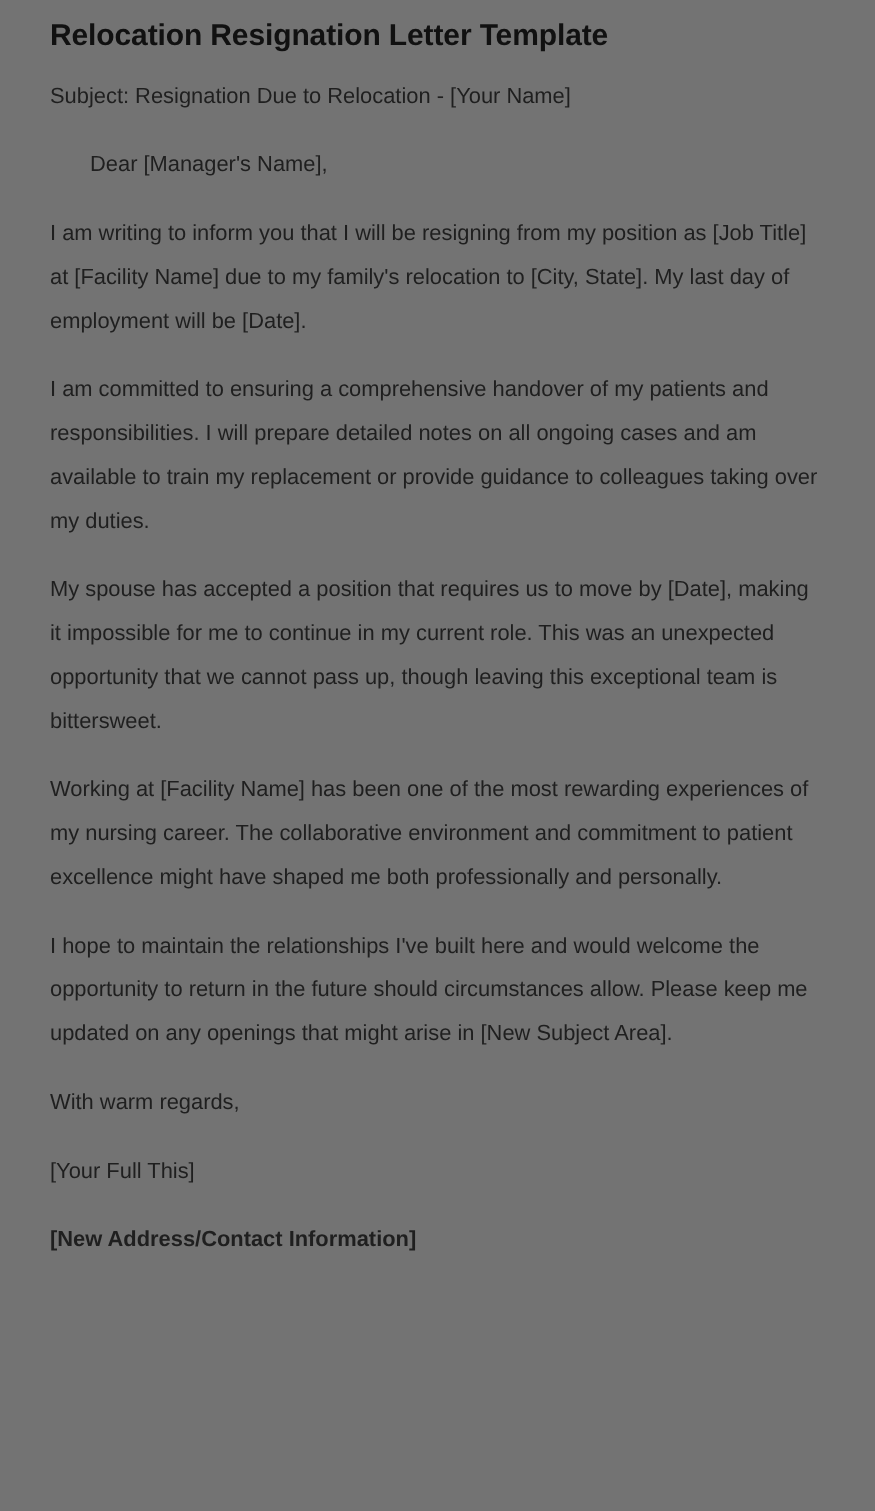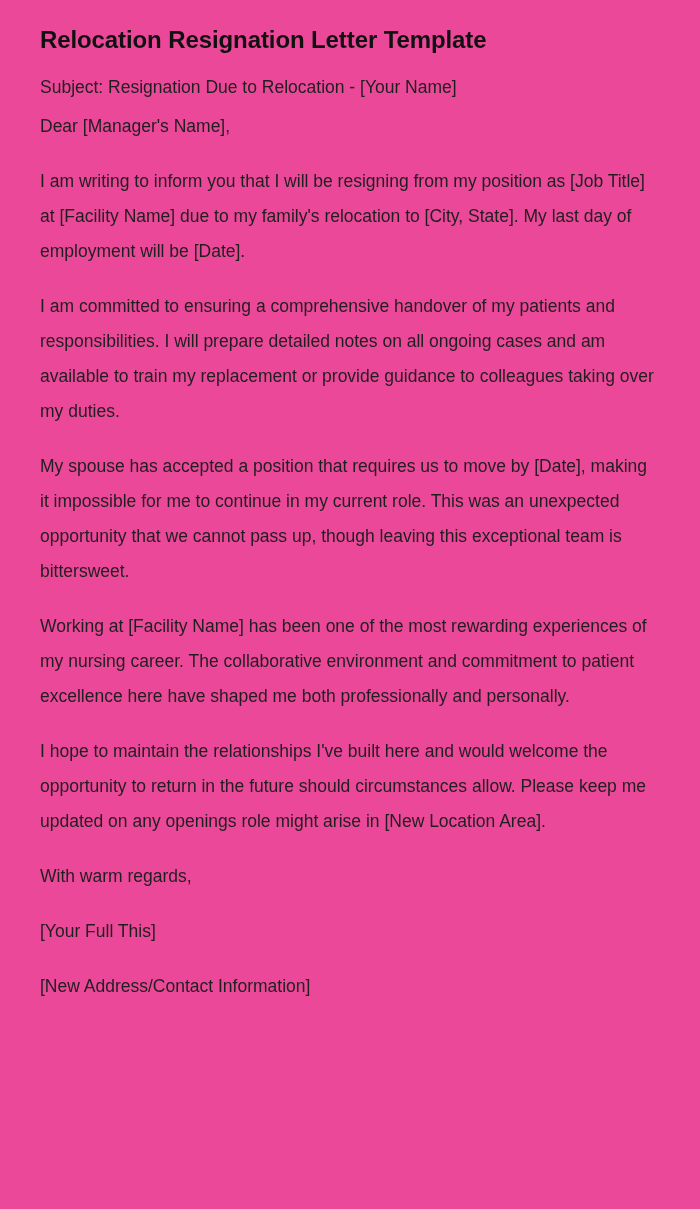--- a/index.html
+++ b/index.html
@@ -11,22 +11,22 @@
     width: 700px;
     min-height: 1209px;
     font-family: "Liberation Sans", sans-serif;
     color: #1a1a1a;
     -webkit-font-smoothing: antialiased;
   }
   .page {
     width: 700px;
     min-height: 1209px;
     box-sizing: border-box;
-    padding: 24px 40px 40px 40px;
-    background: #ec4899;
+    padding: 13px 40px 40px 40px;
+    background: #737373;
   }
   .letter-title {
     font-size: 24px;
     font-weight: bold;
     line-height: 32px;
     letter-spacing: -0.1px;
     color: #111111;
     margin: 0 0 14px 0;
   }
   .letter-body {
@@ -35,26 +35,28 @@
   .para {
     font-size: 17.5px;
     line-height: 35px;
     color: #1f1f1f;
     margin: 0 0 20px 0;
     white-space: normal;
     word-wrap: break-word;
   }
   .para:last-child {
     margin-bottom: 17px;
+    font-weight: bold;
   }
   .para-subject {
-    margin-bottom: 4px;
+    margin-bottom: 20px;
   }
   .para-salutation {
     margin-bottom: 20px;
+    margin-left: 32px;
   }
   .para-signoff,
   .para-name {
     margin-bottom: 20px;
   }
 </style>
 </head>
 <body>
 
 <div class="page">
@@ -66,23 +68,23 @@
     <p class="para para-subject">Subject: Resignation Due to Relocation - [Your Name]</p>
 
     <p class="para para-salutation">Dear [Manager's Name],</p>
 
     <p class="para">I am writing to inform you that I will be resigning from my position as [Job Title] at [Facility Name] due to my family's relocation to [City, State]. My last day of employment will be [Date].</p>
 
     <p class="para">I am committed to ensuring a comprehensive handover of my patients and responsibilities. I will prepare detailed notes on all ongoing cases and am available to train my replacement or provide guidance to colleagues taking over my duties.</p>
 
     <p class="para">My spouse has accepted a position that requires us to move by [Date], making it impossible for me to continue in my current role. This was an unexpected opportunity that we cannot pass up, though leaving this exceptional team is bittersweet.</p>
 
-    <p class="para">Working at [Facility Name] has been one of the most rewarding experiences of my nursing career. The collaborative environment and commitment to patient excellence here have shaped me both professionally and personally.</p>
+    <p class="para">Working at [Facility Name] has been one of the most rewarding experiences of my nursing career. The collaborative environment and commitment to patient excellence might have shaped me both professionally and personally.</p>
 
-    <p class="para">I hope to maintain the relationships I've built here and would welcome the opportunity to return in the future should circumstances allow. Please keep me updated on any openings role might arise in [New Location Area].</p>
+    <p class="para">I hope to maintain the relationships I've built here and would welcome the opportunity to return in the future should circumstances allow. Please keep me updated on any openings that might arise in [New Subject Area].</p>
 
     <p class="para para-signoff">With warm regards,</p>
 
     <p class="para para-name">[Your Full This]</p>
 
     <p class="para">[New Address/Contact Information]</p>
 
   </div>
 </div>
 

